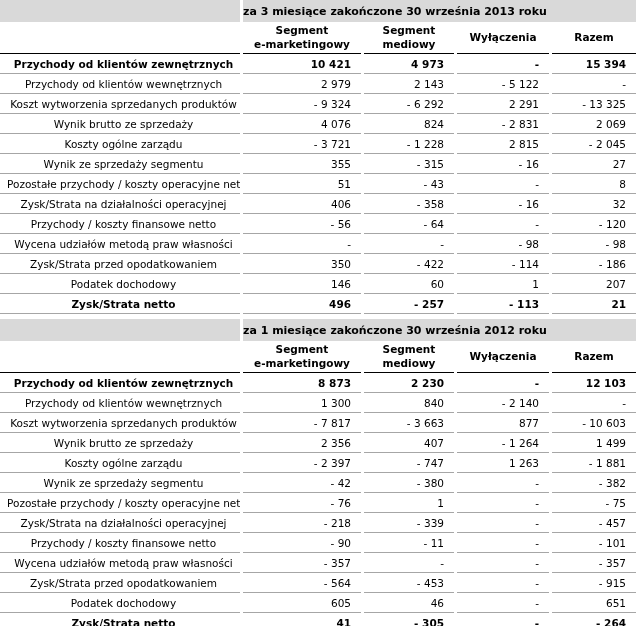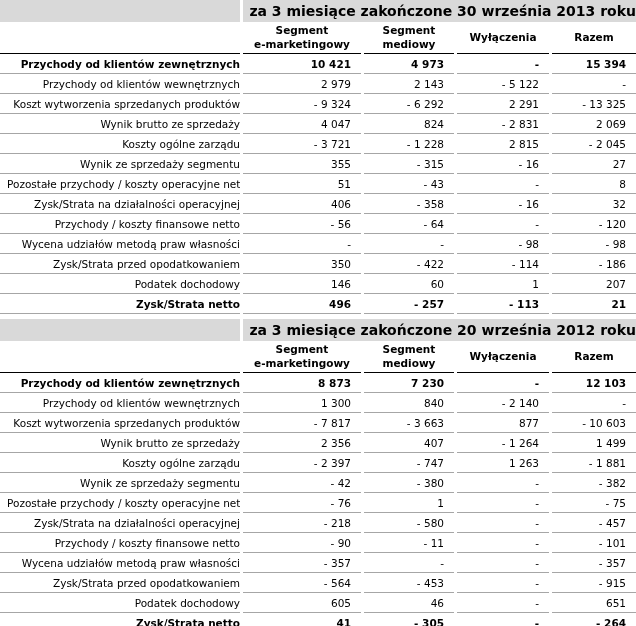--- a/index.html
+++ b/index.html
@@ -25,45 +25,45 @@
     margin-top: 5px;
   }
   td { padding: 0; }
   .corner {
     background: #d9d9d9;
     height: 22px;
   }
   .period {
     background: #d9d9d9;
     height: 22px;
-    text-align: right;
+    text-align: left;
     vertical-align: middle;
     font-weight: bold;
-    font-size: 14px;
+    font-size: 11px;
   }
   .colhead {
     height: 31px;
     vertical-align: middle;
     text-align: center;
     font-weight: bold;
     font-size: 10.5px;
     line-height: 1.25;
     border-bottom: 1px solid #000000;
     background: #ffffff;
   }
   tbody td {
     height: 19px;
     vertical-align: middle;
     font-size: 10.5px;
     border-bottom: 1px solid #a6a6a6;
     white-space: nowrap;
     overflow: hidden;
   }
   tbody td.lbl {
-    text-align: right;
+    text-align: center;
     padding-left: 7px;
   }
   tbody td.val {
     text-align: right;
     padding-right: 10px;
   }
   tbody tr.bold td {
     font-weight: bold;
   }
 </style>
@@ -120,21 +120,21 @@
         </tr>
         <tr>
           <td class="lbl">Koszt wytworzenia sprzedanych produktów</td>
           <td class="val">- 9 324</td>
           <td class="val">- 6 292</td>
           <td class="val">2 291</td>
           <td class="val">- 13 325</td>
         </tr>
         <tr>
           <td class="lbl">Wynik brutto ze sprzedaży</td>
-          <td class="val">4 047</td>
+          <td class="val">4 076</td>
           <td class="val">824</td>
           <td class="val">- 2 831</td>
           <td class="val">2 069</td>
         </tr>
         <tr>
           <td class="lbl">Koszty ogólne zarządu</td>
           <td class="val">- 3 721</td>
           <td class="val">- 1 228</td>
           <td class="val">2 815</td>
           <td class="val">- 2 045</td>
@@ -202,21 +202,21 @@
     <colgroup>
       <col style="width:240px">
         <col style="width:118px">
         <col style="width:90px">
         <col style="width:92px">
         <col style="width:84px">
     </colgroup>
     <thead>
       <tr>
         <td class="corner"></td>
-        <td class="period" colspan="4">za 3 miesiące zakończone 20 września 2012 roku</td>
+        <td class="period" colspan="4">za 1 miesiące zakończone 30 września 2012 roku</td>
       </tr>
       <tr>
         <td class="colhead"></td>
         <td class="colhead">
           <div>Segment</div>
           <div>e-marketingowy</div>
         </td>
         <td class="colhead">
           <div>Segment</div>
           <div>mediowy</div>
@@ -226,21 +226,21 @@
         </td>
         <td class="colhead">
           <div>Razem</div>
         </td>
       </tr>
     </thead>
     <tbody>
         <tr class="bold">
           <td class="lbl">Przychody od klientów zewnętrznych</td>
           <td class="val">8 873</td>
-          <td class="val">7 230</td>
+          <td class="val">2 230</td>
           <td class="val">-</td>
           <td class="val">12 103</td>
         </tr>
         <tr>
           <td class="lbl">Przychody od klientów wewnętrznych</td>
           <td class="val">1 300</td>
           <td class="val">840</td>
           <td class="val">- 2 140</td>
           <td class="val">-</td>
         </tr>
@@ -275,21 +275,21 @@
         <tr>
           <td class="lbl">Pozostałe przychody / koszty operacyjne netto</td>
           <td class="val">- 76</td>
           <td class="val">1</td>
           <td class="val">-</td>
           <td class="val">- 75</td>
         </tr>
         <tr>
           <td class="lbl">Zysk/Strata na działalności operacyjnej</td>
           <td class="val">- 218</td>
-          <td class="val">- 580</td>
+          <td class="val">- 339</td>
           <td class="val">-</td>
           <td class="val">- 457</td>
         </tr>
         <tr>
           <td class="lbl">Przychody / koszty finansowe netto</td>
           <td class="val">- 90</td>
           <td class="val">- 11</td>
           <td class="val">-</td>
           <td class="val">- 101</td>
         </tr>

